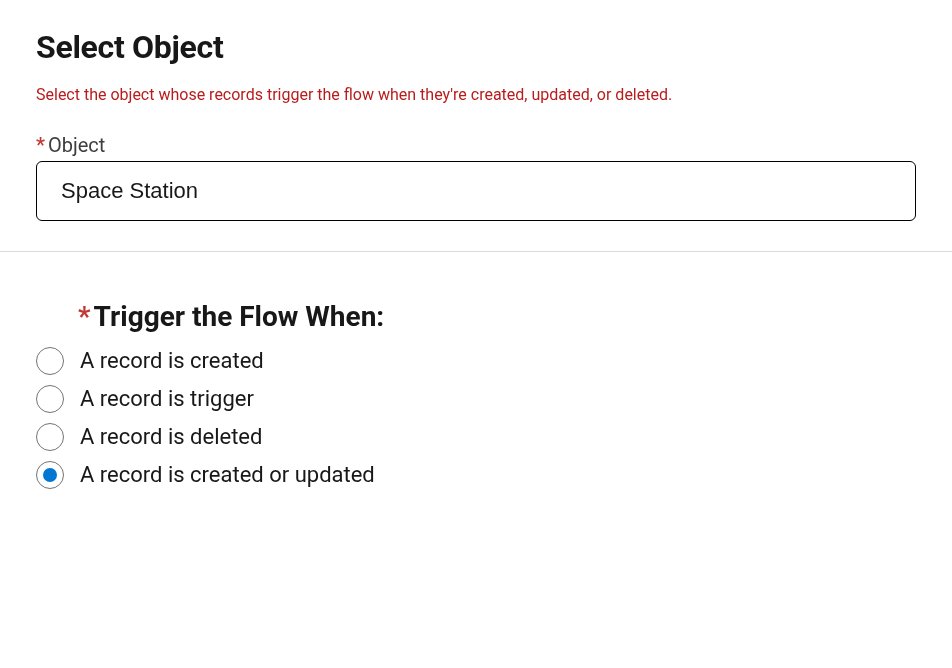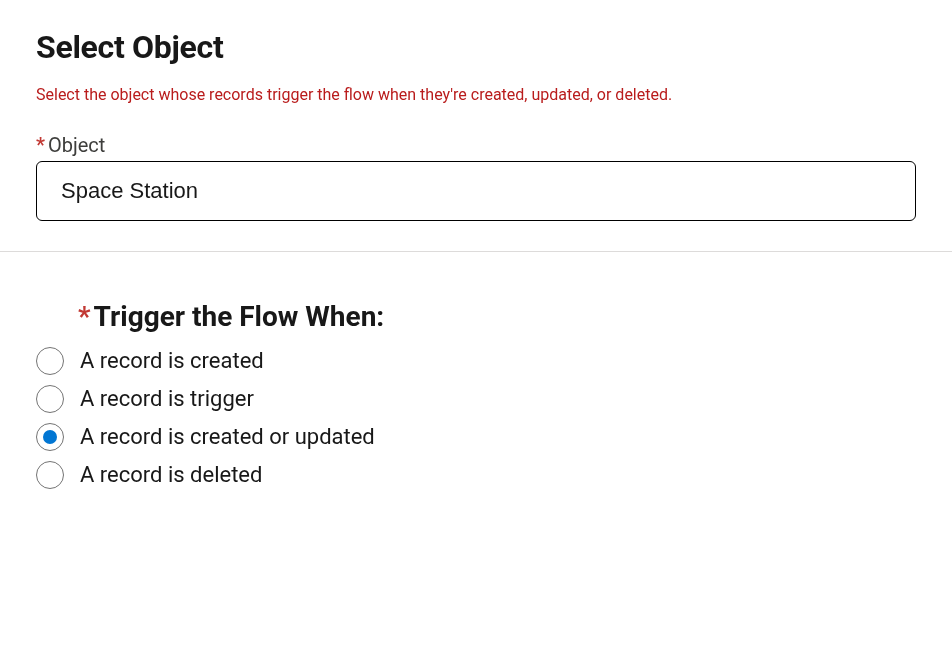--- a/index.html
+++ b/index.html
@@ -115,23 +115,23 @@
     <span class="radio-circle"></span>
     <span class="radio-label">A record is created</span>
   </div>
 
   <div class="radio-option">
     <span class="radio-circle"></span>
     <span class="radio-label">A record is trigger</span>
   </div>
 
   <div class="radio-option">
+    <span class="radio-circle"></span>
+    <span class="radio-label">A record is deleted</span>
+  </div>
+
+  <div class="radio-option">
     <span class="radio-circle selected">
       <span class="radio-dot"></span>
     </span>
     <span class="radio-label">A record is created or updated</span>
   </div>
-
-  <div class="radio-option">
-    <span class="radio-circle"></span>
-    <span class="radio-label">A record is deleted</span>
-  </div>
 </div>
 
 </body></html>

